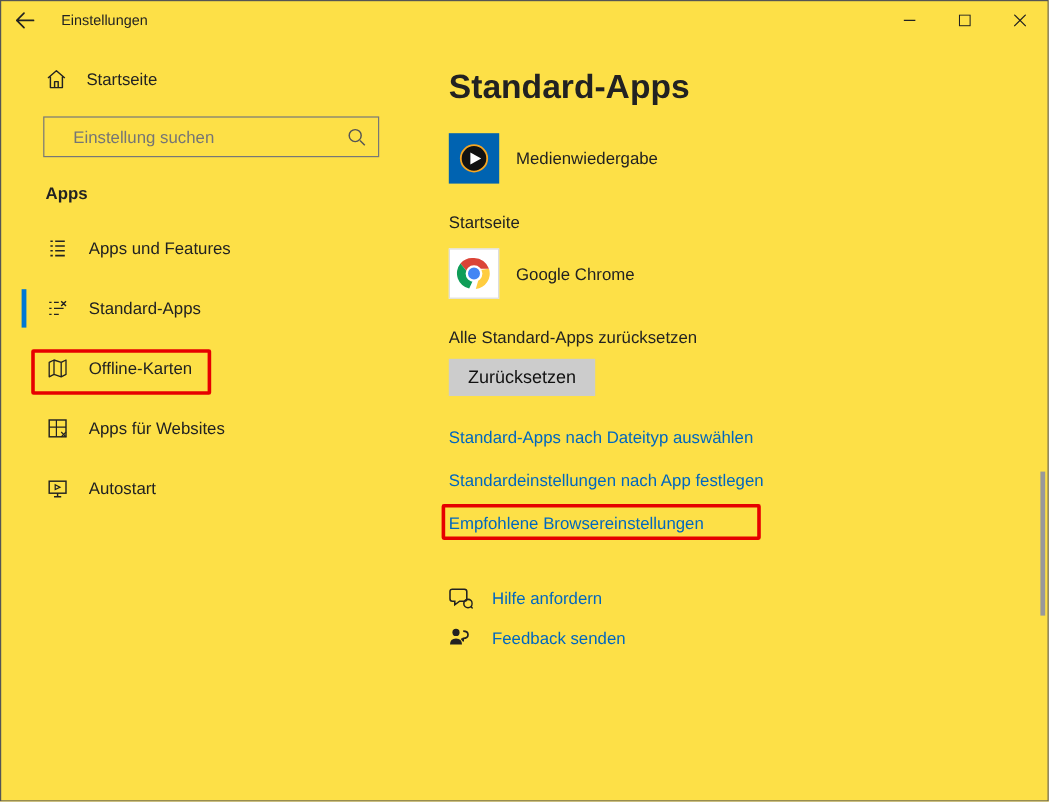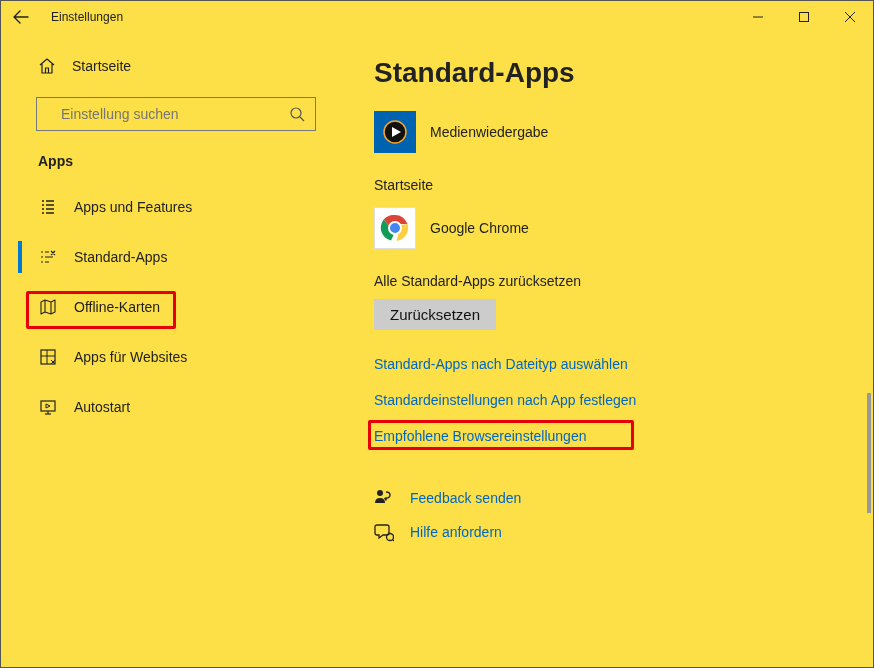--- a/index.html
+++ b/index.html
@@ -188,37 +188,37 @@
       <div class="links-block">
         <a class="link">Standard-Apps nach Dateityp auswählen</a>
         <a class="link">Standardeinstellungen nach App festlegen</a>
         <a class="link">Empfohlene Browsereinstellungen</a>
       </div>
 
       <div class="help-block">
         <div class="help-row">
           <span class="hico">
             <svg width="20" height="20" viewBox="0 0 20 20">
+                <path d="M3 3 Q1 3 1 5 V11 Q1 13 3 13 H5 L5 16 L9 13 H13 Q15 13 15 11 V5 Q15 3 13 3 Z" stroke="#222" fill="none" stroke-width="1.3"></path>
+                <circle cx="16" cy="15" r="3.5" stroke="#222" fill="none" stroke-width="1.3"></circle>
+                <line x1="18.5" y1="17.5" x2="20" y2="19" stroke="#222" stroke-width="1.3"></line>
+              </svg>
+          </span>
+          <span class="htxt">Hilfe anfordern</span>
+        </div>
+        <div class="help-row">
+          <span class="hico">
+            <svg width="20" height="20" viewBox="0 0 20 20">
                 <circle cx="6" cy="5" r="3" fill="#222"></circle>
                 <path d="M1 15 Q1 10 6 10 Q11 10 11 15 Z" fill="#222"></path>
                 <path d="M12 4 Q16 4 16 7 Q16 10 12 10 L12 12 L10.5 10" stroke="#222" fill="none" stroke-width="1.4" stroke-linejoin="round"></path>
               </svg>
           </span>
           <span class="htxt">Feedback senden</span>
         </div>
-        <div class="help-row">
-          <span class="hico">
-            <svg width="20" height="20" viewBox="0 0 20 20">
-                <path d="M3 3 Q1 3 1 5 V11 Q1 13 3 13 H5 L5 16 L9 13 H13 Q15 13 15 11 V5 Q15 3 13 3 Z" stroke="#222" fill="none" stroke-width="1.3"></path>
-                <circle cx="16" cy="15" r="3.5" stroke="#222" fill="none" stroke-width="1.3"></circle>
-                <line x1="18.5" y1="17.5" x2="20" y2="19" stroke="#222" stroke-width="1.3"></line>
-              </svg>
-          </span>
-          <span class="htxt">Hilfe anfordern</span>
-        </div>
       </div>
 
       <div class="red-box red-box-link"></div>
       <div class="scrollbar"></div>
     </div>
 
   </div>
 </div>
 
 </body></html>

